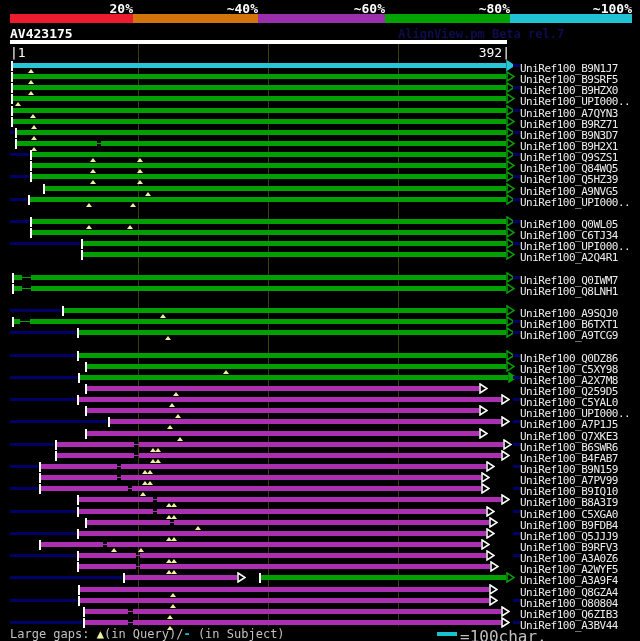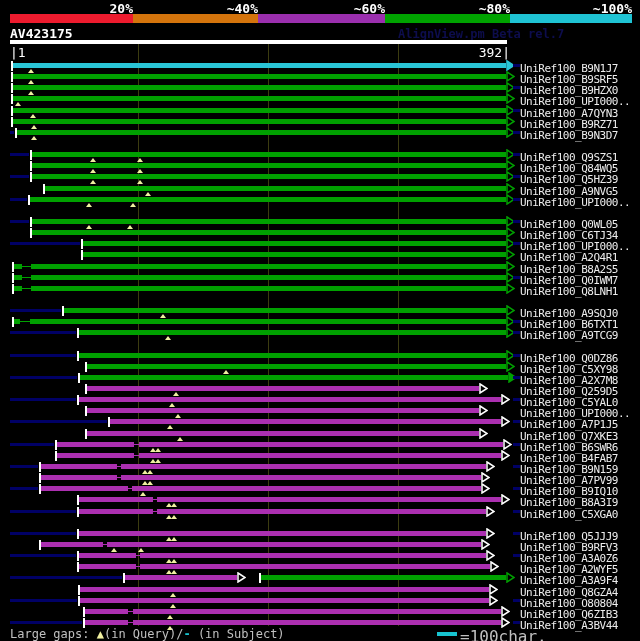--- a/index.html
+++ b/index.html
@@ -130,20 +130,33 @@
         <div class="tick" style="left: 15px;"></div>
         <div class="arrow" style="left: 506px;">
           <svg width="9" height="11" style="display:block">
             <polygon points="1,1 8,5.5 1,10" fill="black" stroke="#00a000" stroke-width="1.5"></polygon>
           </svg>
         </div>
         <div class="navy" style="left: 513px; width: 7px;"></div>
         <div class="tri" style="left: 31px;"></div>
         <div class="rlabel">UniRef100_B9N3D7</div>
       </div>
+      <div class="row" style="top: 140px;">
+        <div class="seg" style="left: 15px; width: 82px; background: rgb(0, 160, 0);"></div>
+        <div class="seg thin" style="left: 97px; width: 4px; background: rgb(0, 160, 0);"></div>
+        <div class="seg" style="left: 101px; width: 405px; background: rgb(0, 160, 0);"></div>
+        <div class="tick" style="left: 15px;"></div>
+        <div class="arrow" style="left: 506px;">
+          <svg width="9" height="11" style="display:block">
+            <polygon points="1,1 8,5.5 1,10" fill="black" stroke="#00a000" stroke-width="1.5"></polygon>
+          </svg>
+        </div>
+        <div class="tri" style="left: 31px;"></div>
+        <div class="rlabel">UniRef100_B9H2X1</div>
+      </div>
       <div class="row" style="top: 151px;">
         <div class="navy" style="left: 10px; width: 19px;"></div>
         <div class="seg" style="left: 30px; width: 476px; background: rgb(0, 160, 0);"></div>
         <div class="tick" style="left: 30px;"></div>
         <div class="arrow" style="left: 506px;">
           <svg width="9" height="11" style="display:block">
             <polygon points="1,1 8,5.5 1,10" fill="black" stroke="#00a000" stroke-width="1.5"></polygon>
           </svg>
         </div>
         <div class="navy" style="left: 513px; width: 7px;"></div>
@@ -240,32 +253,20 @@
       </div>
       <div class="row" style="top: 251px;">
         <div class="seg" style="left: 81px; width: 425px; background: rgb(0, 160, 0);"></div>
         <div class="tick" style="left: 81px;"></div>
         <div class="arrow" style="left: 506px;">
           <svg width="9" height="11" style="display:block">
             <polygon points="1,1 8,5.5 1,10" fill="black" stroke="#00a000" stroke-width="1.5"></polygon>
           </svg>
         </div>
         <div class="rlabel">UniRef100_A2Q4R1</div>
-      </div>
-      <div class="row" style="top: 263px;">
-        <div class="seg" style="left: 13px; width: 9px; background: rgb(0, 160, 0);"></div>
-        <div class="seg thin" style="left: 22px; width: 9px; background: rgb(0, 160, 0);"></div>
-        <div class="seg" style="left: 31px; width: 475px; background: rgb(0, 160, 0);"></div>
-        <div class="tick" style="left: 12px;"></div>
-        <div class="arrow" style="left: 506px;">
-          <svg width="9" height="11" style="display:block">
-            <polygon points="1,1 8,5.5 1,10" fill="black" stroke="#00a000" stroke-width="1.5"></polygon>
-          </svg>
-        </div>
-        <div class="rlabel">UniRef100_B8A2S5</div>
       </div>
       <div class="row" style="top: 274px;">
         <div class="seg" style="left: 13px; width: 9px; background: rgb(0, 160, 0);"></div>
         <div class="seg thin" style="left: 22px; width: 9px; background: rgb(0, 160, 0);"></div>
         <div class="seg" style="left: 31px; width: 475px; background: rgb(0, 160, 0);"></div>
         <div class="tick" style="left: 12px;"></div>
         <div class="arrow" style="left: 506px;">
           <svg width="9" height="11" style="display:block">
             <polygon points="1,1 8,5.5 1,10" fill="black" stroke="#00a000" stroke-width="1.5"></polygon>
           </svg>
@@ -515,20 +516,33 @@
         <div class="arrow" style="left: 486px;">
           <svg width="9" height="11" style="display:block">
             <polygon points="1,1 8,5.5 1,10" fill="black" stroke="#ffffff" stroke-width="1.5"></polygon>
           </svg>
         </div>
         <div class="navy" style="left: 513px; width: 7px;"></div>
         <div class="tri" style="left: 166px;"></div>
         <div class="tri" style="left: 171px;"></div>
         <div class="rlabel">UniRef100_C5XGA0</div>
       </div>
+      <div class="row" style="top: 519px;">
+        <div class="seg" style="left: 85px; width: 85px; background: rgb(171, 47, 176);"></div>
+        <div class="seg thin" style="left: 170px; width: 4px; background: rgb(171, 47, 176);"></div>
+        <div class="seg" style="left: 174px; width: 315px; background: rgb(171, 47, 176);"></div>
+        <div class="tick" style="left: 85px;"></div>
+        <div class="arrow" style="left: 489px;">
+          <svg width="9" height="11" style="display:block">
+            <polygon points="1,1 8,5.5 1,10" fill="black" stroke="#ffffff" stroke-width="1.5"></polygon>
+          </svg>
+        </div>
+        <div class="tri" style="left: 195px;"></div>
+        <div class="rlabel">UniRef100_B9FDB4</div>
+      </div>
       <div class="row" style="top: 530px;">
         <div class="navy" style="left: 10px; width: 66px;"></div>
         <div class="seg" style="left: 77px; width: 409px; background: rgb(171, 47, 176);"></div>
         <div class="tick" style="left: 77px;"></div>
         <div class="arrow" style="left: 486px;">
           <svg width="9" height="11" style="display:block">
             <polygon points="1,1 8,5.5 1,10" fill="black" stroke="#ffffff" stroke-width="1.5"></polygon>
           </svg>
         </div>
         <div class="navy" style="left: 513px; width: 7px;"></div>

